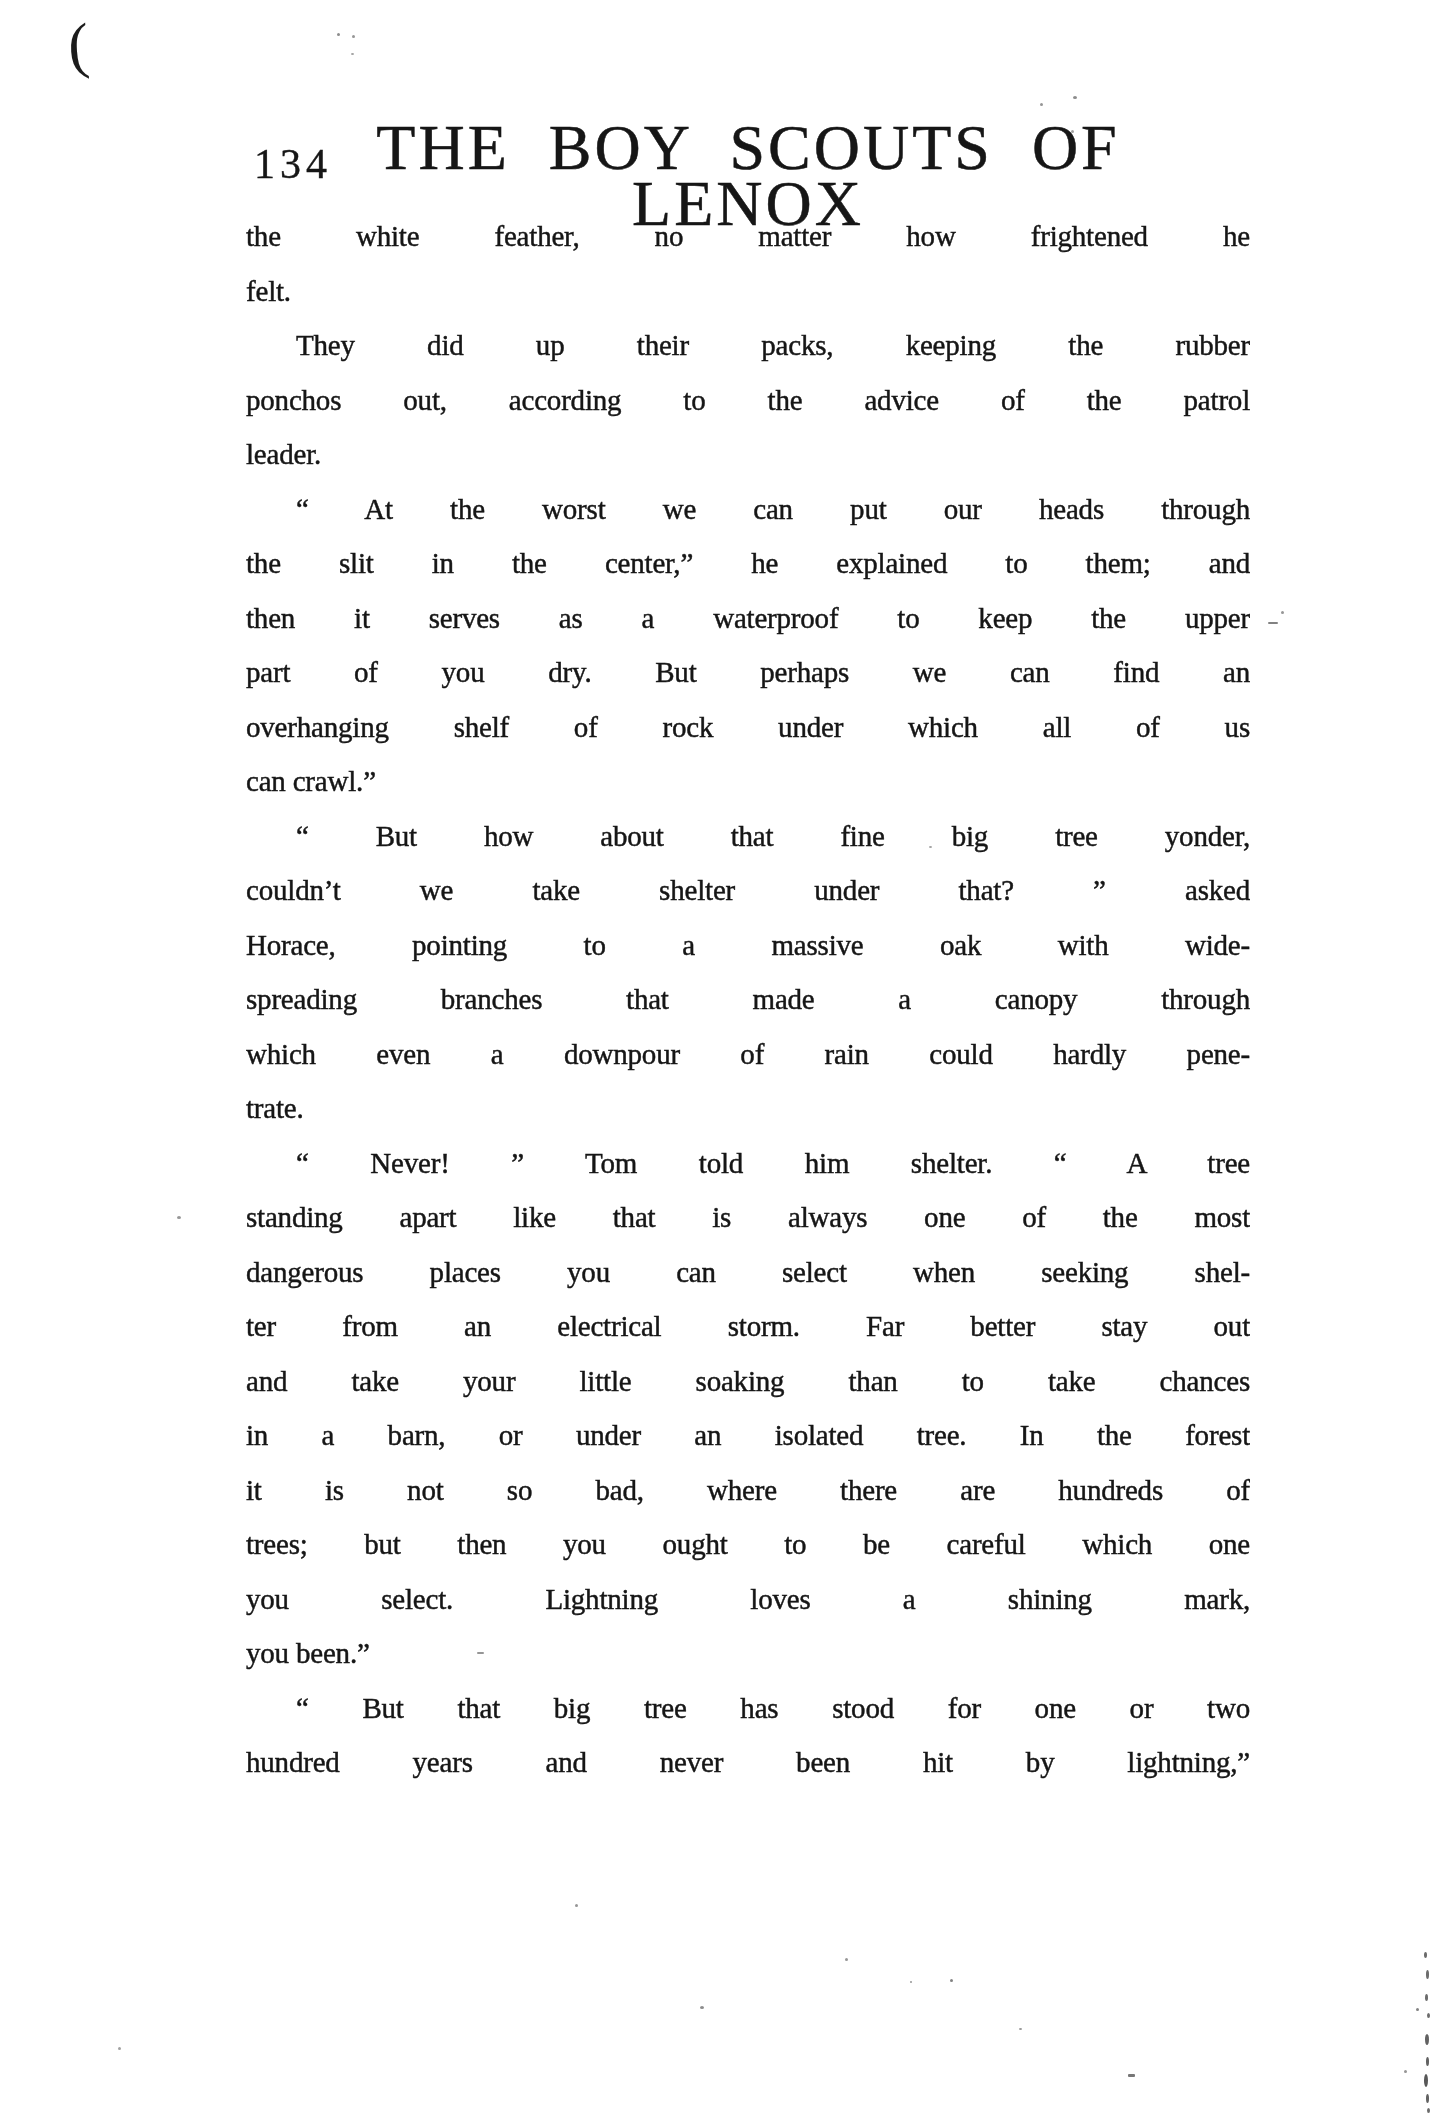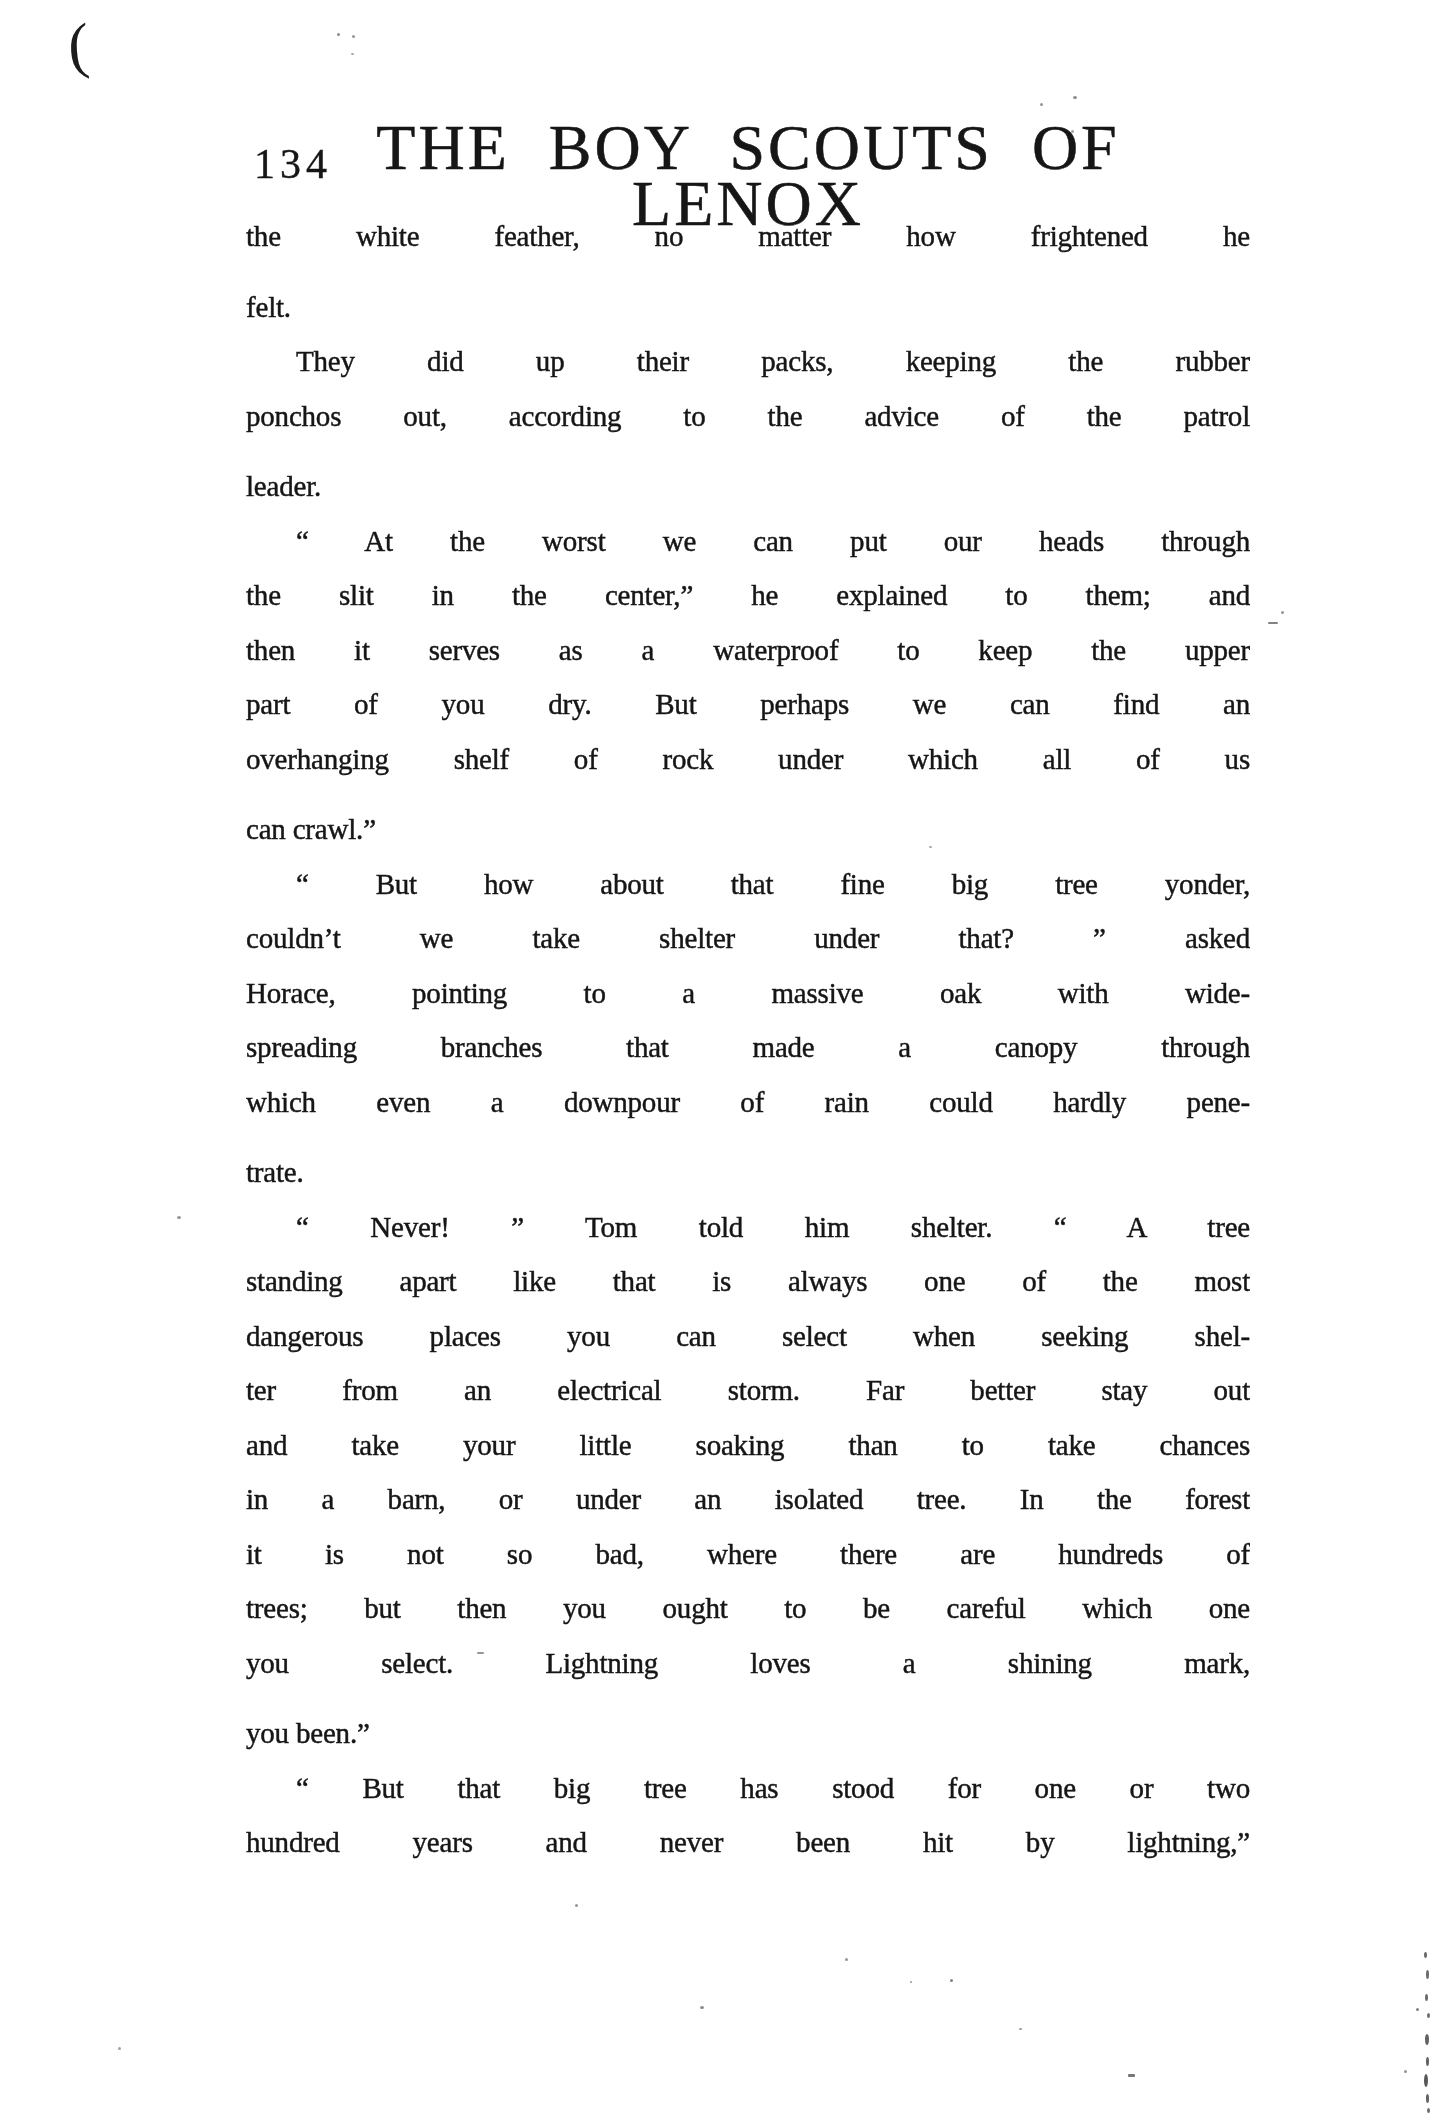--- a/index.html
+++ b/index.html
@@ -22,21 +22,21 @@
     letter-spacing:3px;word-spacing:20px;-webkit-text-stroke:0.5px #161616;
   }
   .body-text{
     position:absolute;left:246px;top:209px;width:1004px;
     font-size:29px;line-height:54.5px;letter-spacing:-0.2px;
     -webkit-text-stroke:0.45px #161616;
   }
   .line{
     text-align:justify;text-align-last:justify;height:54.5px;overflow:hidden;
   }
-  .line.left{text-align:left;text-align-last:left;margin-top:16px;}
+  .line.left{text-align:left;text-align-last:left;}
   .line.indent{text-indent:50px;}
   .speck{position:absolute;background:#2e2e2e;border-radius:50%;}
 </style>
 </head>
 <body>
 
 <div class="page">
   <div class="pen-mark">(</div>
 
   <div class="header">

